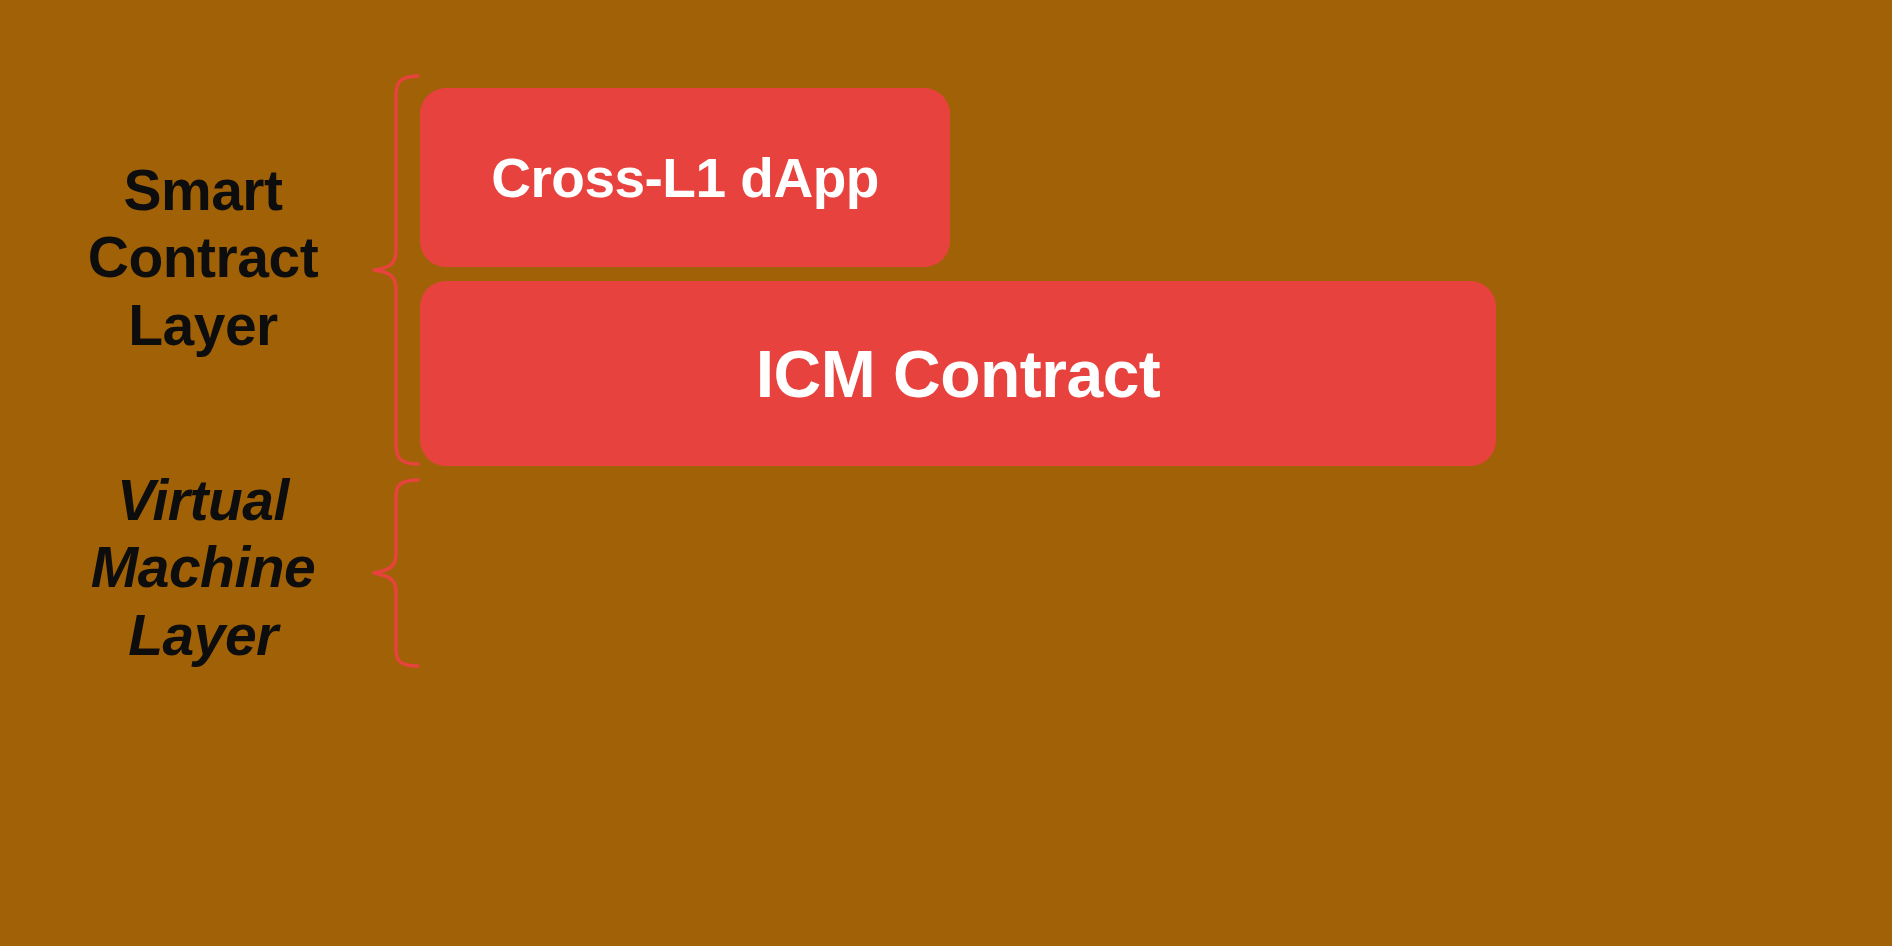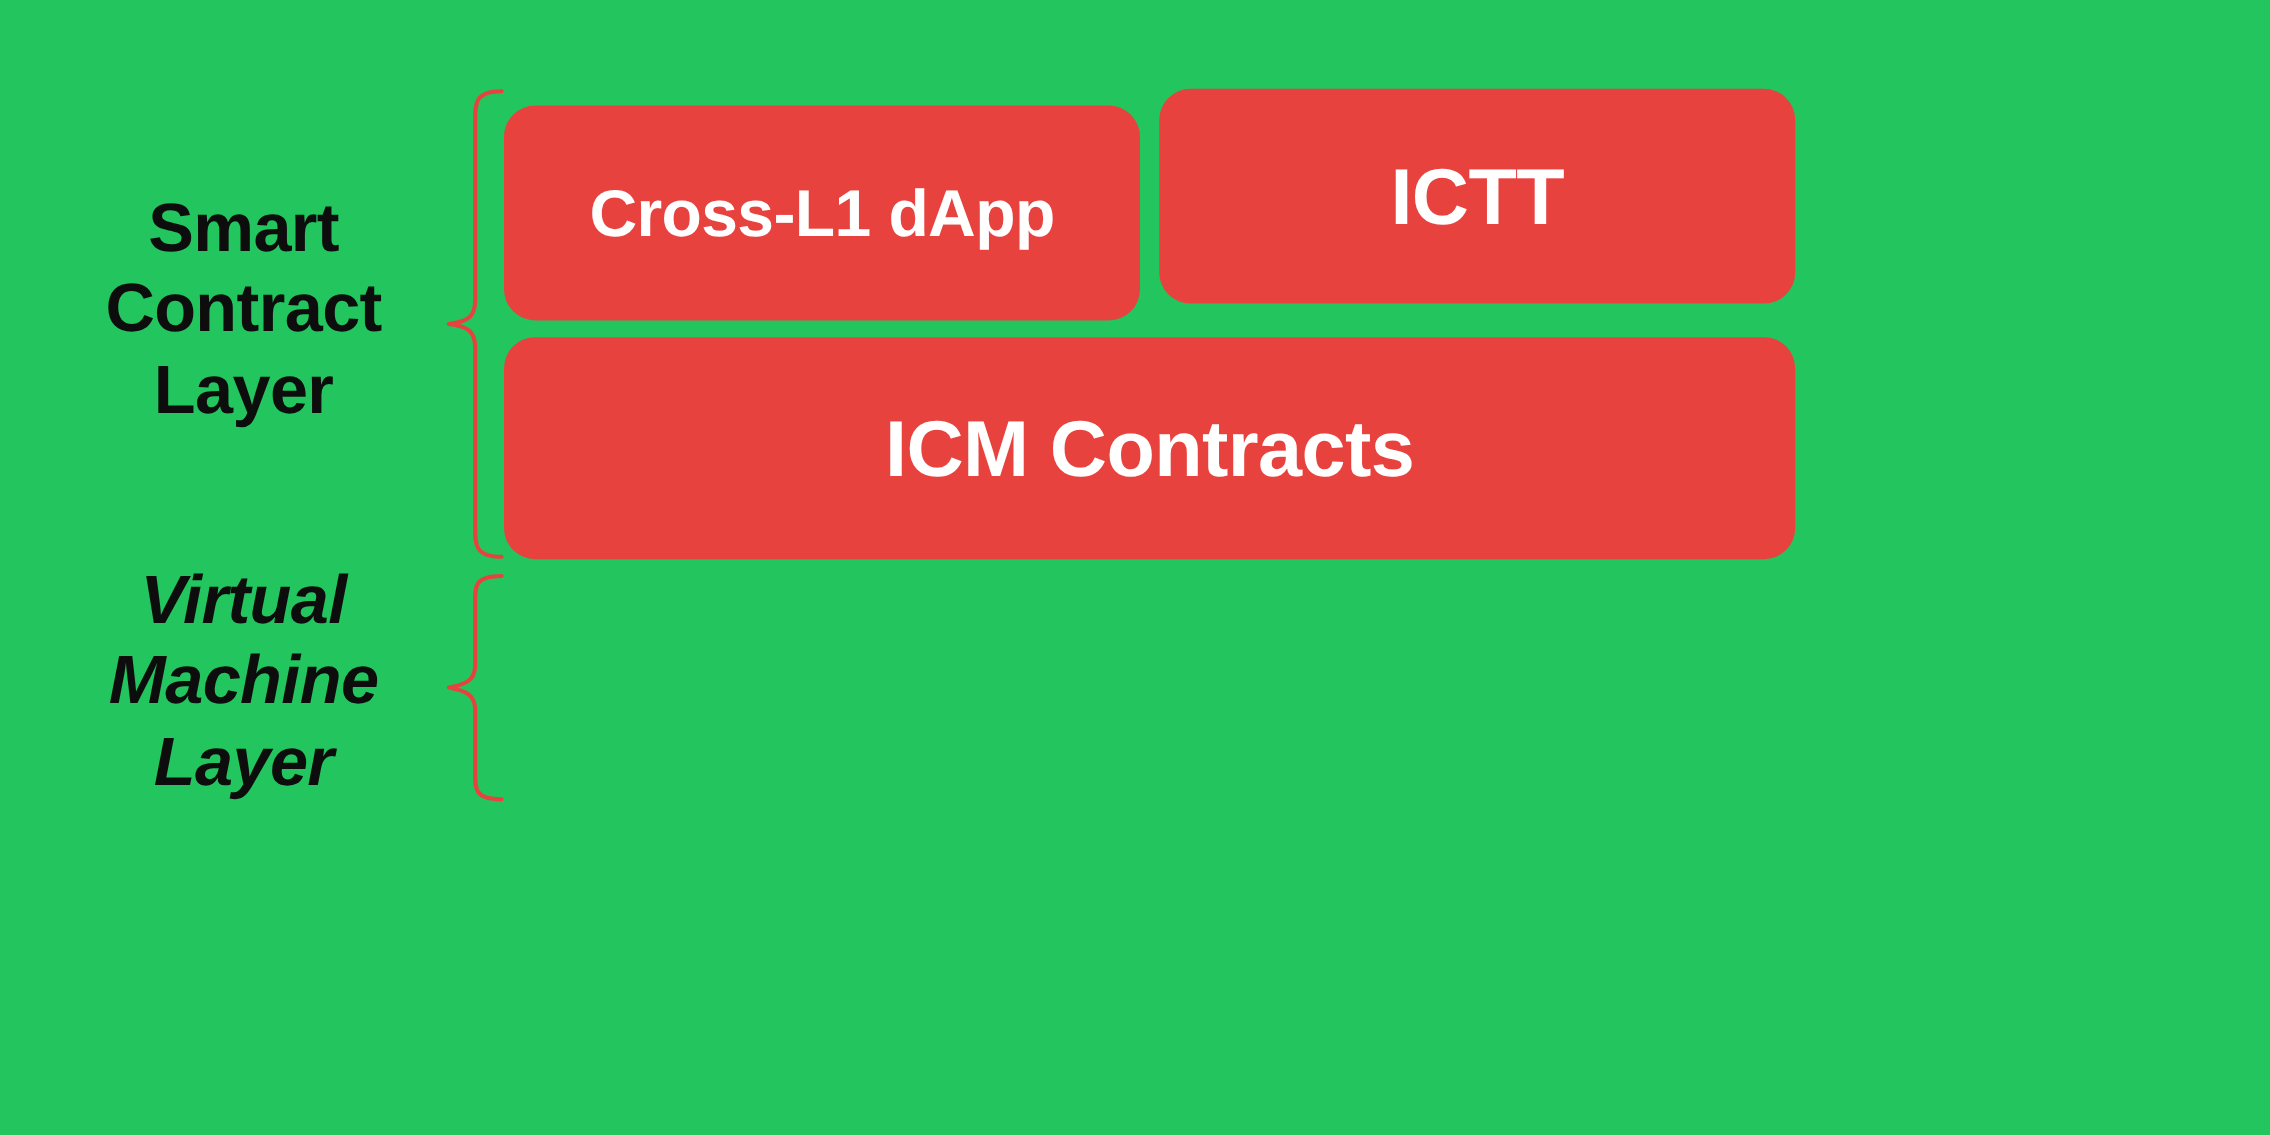--- a/index.html
+++ b/index.html
@@ -11,21 +11,21 @@
     width: 1892px;
     height: 946px;
     font-family: "Liberation Sans", sans-serif;
     overflow: hidden;
   }
 
   #stage {
     position: relative;
     width: 1892px;
     height: 946px;
-    background: #22c55e;
+    background: #a16207;
   }
 
   
   .layer-label {
     position: absolute;
     text-align: center;
     font-weight: bold;
     color: #0d0d0d;
     font-size: 57px;
     line-height: 1.18;
@@ -134,18 +134,17 @@
              C 26 2, 28 12, 28 26
              L 28 76
              C 28 88, 22 92, 6 95
              C 22 98, 28 102, 28 114
              L 28 164
              C 28 178, 26 188, 50 188" fill="none" stroke="#e8423f" stroke-width="3.4" stroke-linecap="round" stroke-linejoin="round"></path>
   </svg>
 
   <div id="box-cross-l1-dapp" class="box">Cross-L1 dApp</div>
 
-  <div id="box-ictt" class="box">ICTT</div>
 
-  <div id="box-icm-contracts" class="box">ICM Contracts</div>
+  <div id="box-icm-contracts" class="box">ICM Contract</div>
 
 
 </div>
 
 </body></html>

